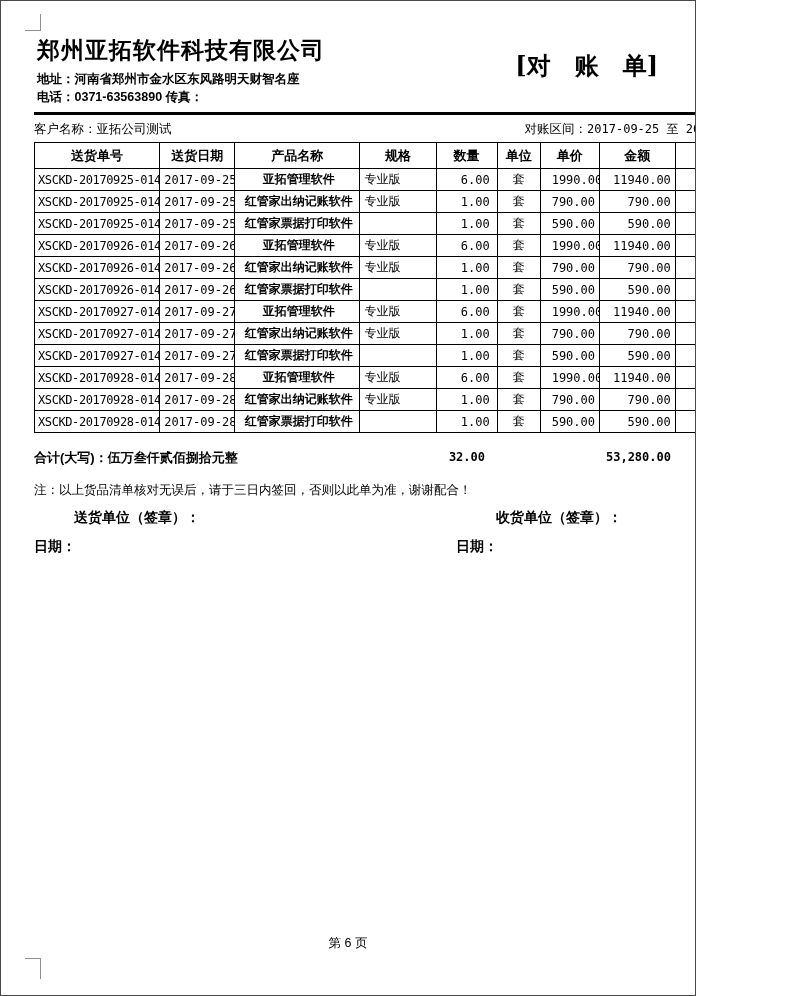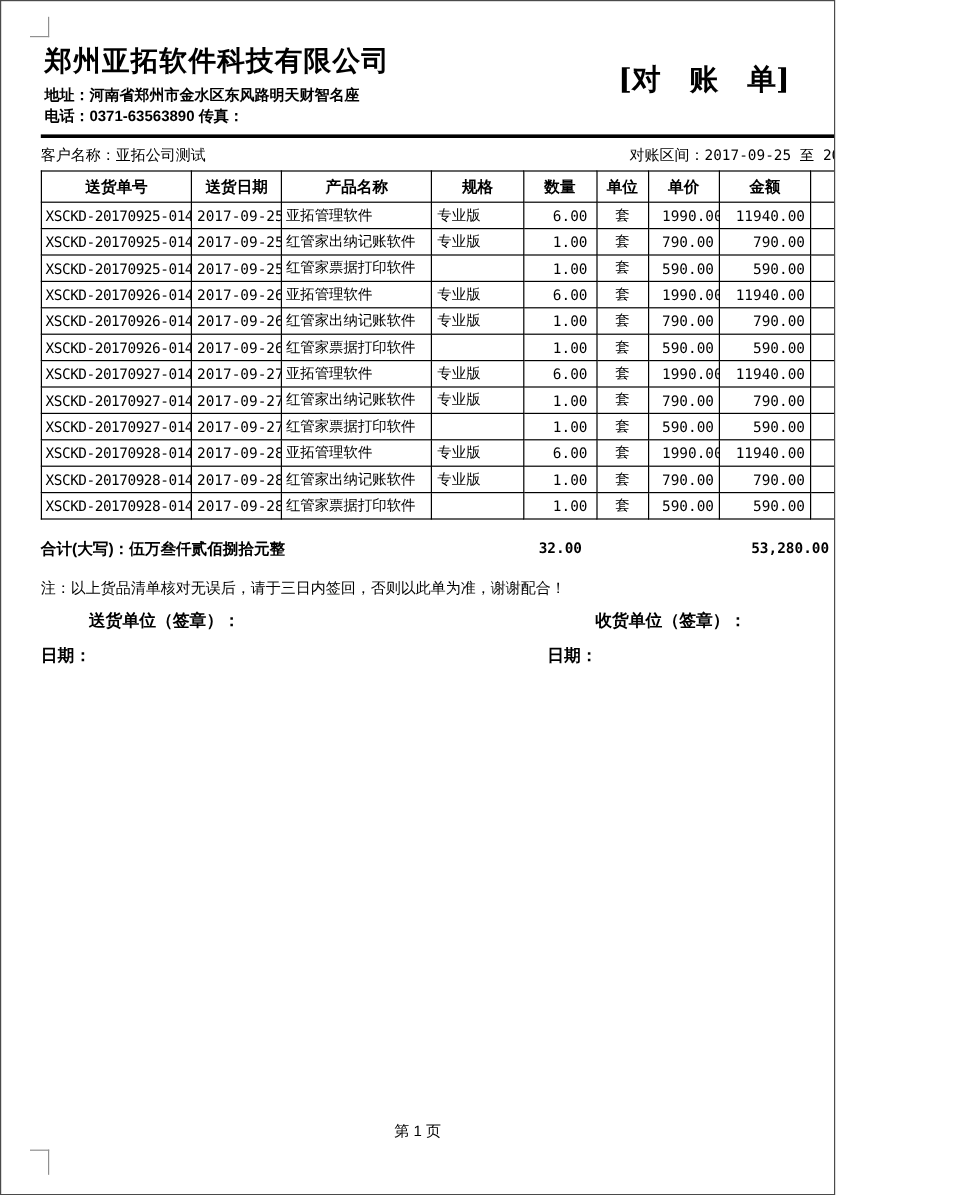--- a/index.html
+++ b/index.html
@@ -26,32 +26,32 @@
   .meta-row { position:absolute; left:33px; top:120px; width:724px; display:flex; justify-content:space-between; font-size:12.5px; }
   .meta-left, .meta-right { white-space:nowrap; }
 
   table.stmt { position:absolute; left:33px; top:141px; width:724px; border-collapse:collapse; table-layout:fixed; }
   table.stmt th, table.stmt td { border:1px solid #000; overflow:hidden; white-space:nowrap; vertical-align:middle; }
   table.stmt th { height:26px; font-size:13px; font-weight:bold; text-align:center;margin-left:39px; }
   table.stmt td { height:22px; font-size:12px; }
   .mono { font-family:"DejaVu Sans Mono", monospace; font-size:11px; }
   td.c0 { text-align:left; padding-left:3px; letter-spacing:-0.4px; }
   td.c1 { text-align:left; padding-left:4px; }
-  td.c2 { text-align:left; padding-left:3px; }
+  td.c2 { text-align:center; padding-left:3px;font-weight:bold; }
   td.c3 { text-align:left; padding-left:4px; }
   td.c4 { text-align:right; padding-right:7px; }
   td.c5 { text-align:center; }
   td.c6 { text-align:right; padding-right:4px;padding-left:11px; }
   td.c7 { text-align:right; padding-right:4px; }
   td.c8 { text-align:left; }
 
   .totals-row { position:absolute; left:33px; top:448px; width:724px; height:18px; font-size:13px; font-weight:bold; }
   .totals-label { position:absolute; left:0; top:0; }
   .totals-qty { position:absolute; left:330px; top:1px; width:121px; text-align:right; font-family:"DejaVu Sans Mono", monospace; font-size:12px; }
-  .totals-amount { position:absolute; left:490px; top:1px; width:167px; text-align:right; font-family:"DejaVu Sans Mono", monospace; font-size:12px; }
+  .totals-amount { position:absolute; left:470px; top:1px; width:167px; text-align:right; font-family:"DejaVu Sans Mono", monospace; font-size:12px; }
 
   .note { position:absolute; left:33px; top:481px; font-size:12.5px; }
 
   .sig-row { position:absolute; left:33px; width:724px; font-size:14px; font-weight:bold; }
   .sig-row-1 { top:508px;margin-left:40px; }
   .sig-row-2 { top:537px; }
   .sig-right { position:absolute; left:422px; top:0; }
 
   .page-footer { position:absolute; left:0; top:934px; width:100%; text-align:center; font-size:12.5px; }
 </style>
@@ -248,15 +248,15 @@
 
   <div class="sig-row sig-row-1">
     <span>送货单位（签章）：</span>
     <span class="sig-right">收货单位（签章）：</span>
   </div>
   <div class="sig-row sig-row-2">
     <span>日期：</span>
     <span class="sig-right">日期：</span>
   </div>
 
-  <div class="page-footer">第 1 页</div>
+  <div class="page-footer">第 6 页</div>
 
 </div>
 
 </body></html>

